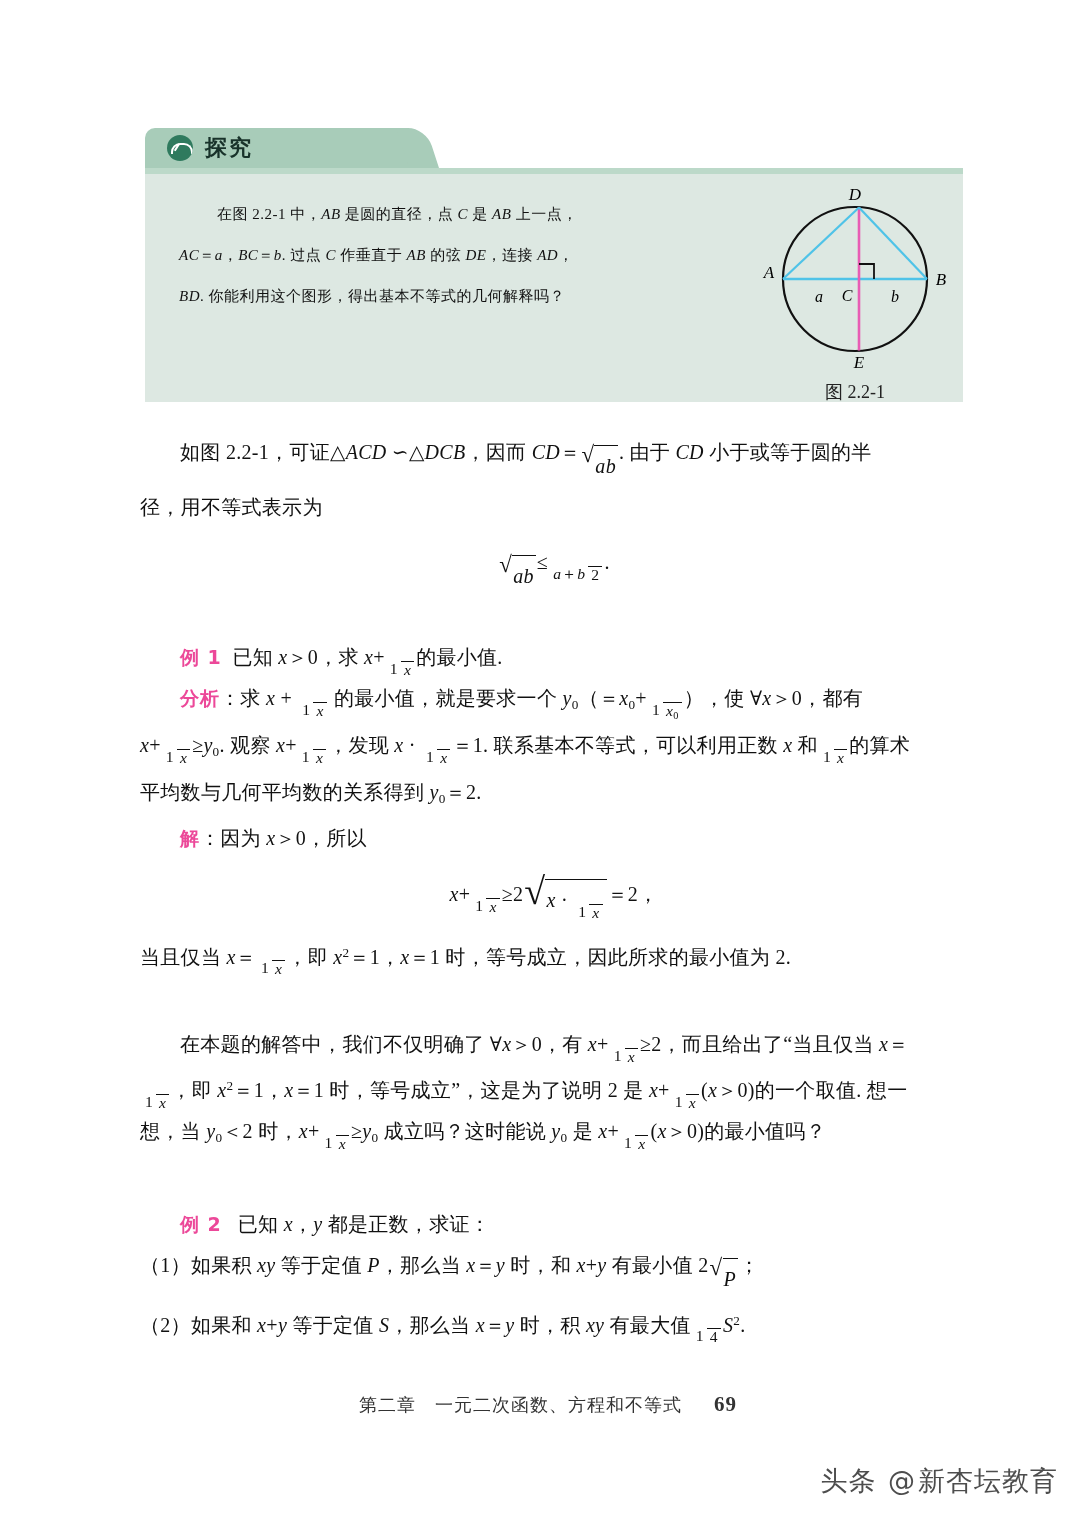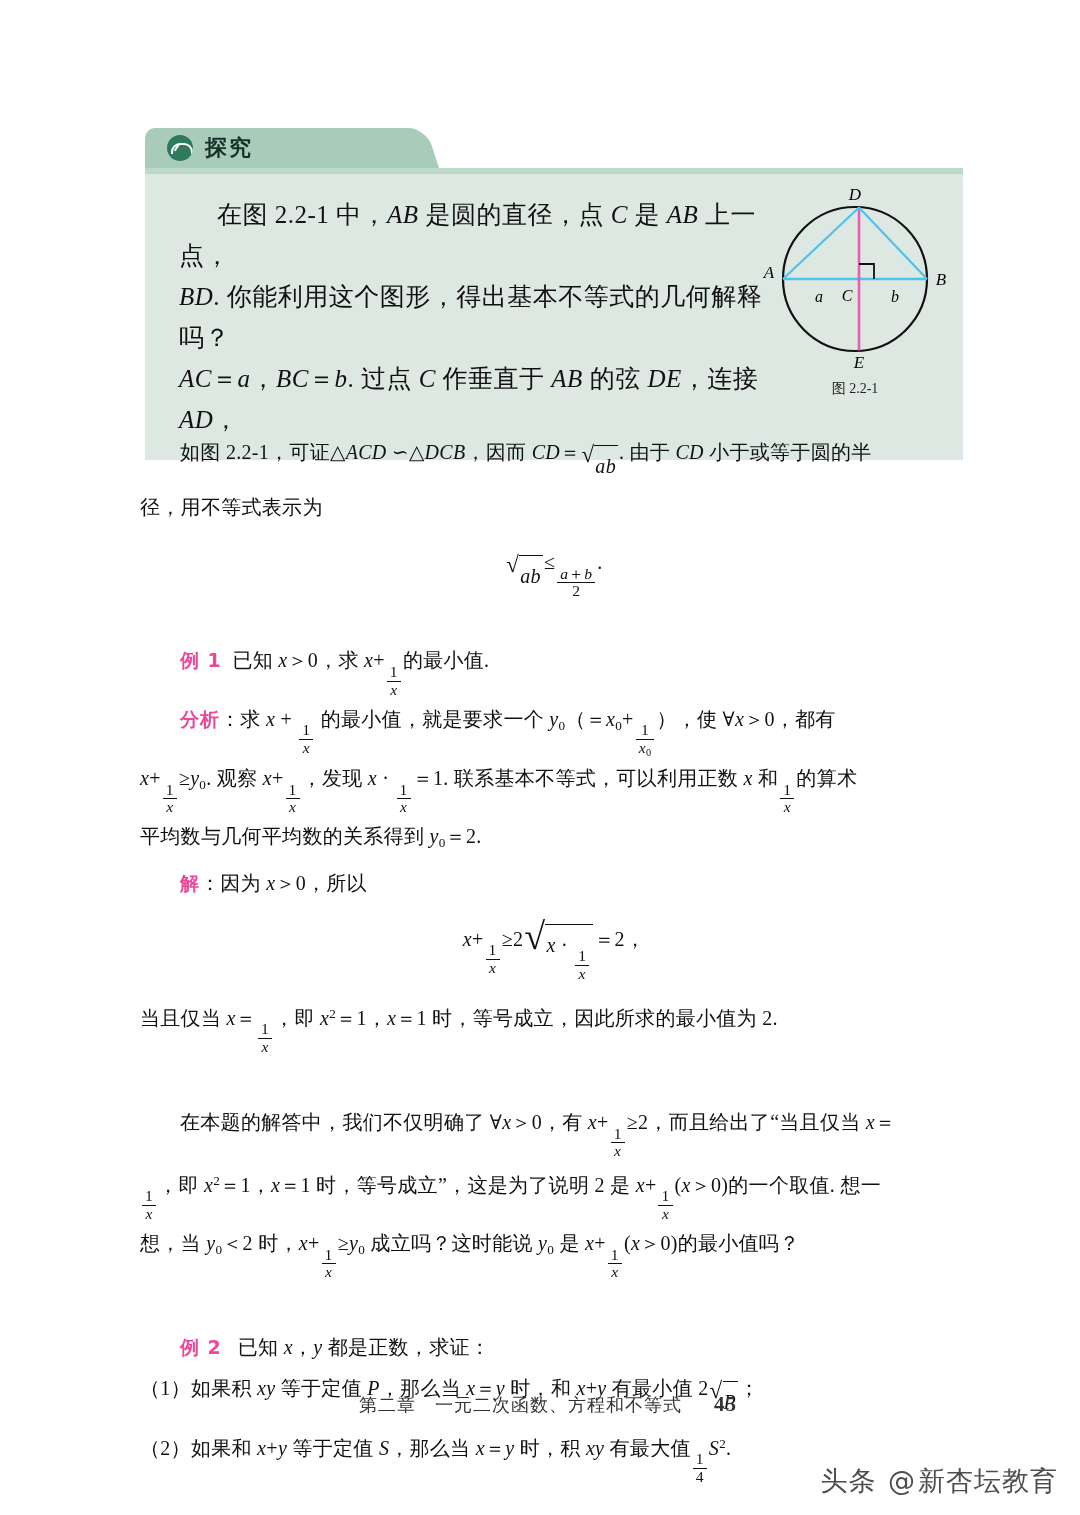--- a/index.html
+++ b/index.html
@@ -56,29 +56,29 @@
     min-height:234px;
     position:relative;
     padding:26px 28px 20px 34px;
     box-sizing:border-box;
   }
   .inquiry-body:before{
     content:"";position:absolute;left:0;top:0;right:0;height:6px;
     background:#bcd9c9;
   }
   .inq-text{
-    width:620px;font-size:25px;line-height:41px;
+    width:620px;font-size:15px;line-height:41px;
     letter-spacing:.5px;
   }
   .inq-text .indent{display:inline-block;width:38px;}
 
   
   .figure{position:absolute;right:8px;top:16px;width:200px;}
   .fig-caption{
-    text-align:center;font-size:14px;margin-top:2px;color:#222;
+    text-align:center;font-size:18px;margin-top:2px;color:#222;
   }
 
   
   .body{
     position:absolute;left:140px;top:432px;width:828px;
     font-size:20px;line-height:41px;letter-spacing:.3px;
   }
   p{margin:0;}
   .indent{display:inline-block;width:40px;}
   .centered{text-align:center;margin:14px 0 10px;}
@@ -88,21 +88,21 @@
   .lbl{
     color:#ec4899;font-weight:700;
     font-family:"DejaVu Sans","Liberation Sans",sans-serif;
     font-size:19px;letter-spacing:1px;
   }
   .ex-line{margin-left:40px;}
 
   
   .m{font-style:italic;font-family:"Liberation Serif","DejaVu Serif",serif;}
   .frac{
-    display:inline-flex;flex-direction:column;
+    display:inline-flex;flex-direction:row;
     vertical-align:-0.48em;text-align:center;
     margin:0 2px;line-height:1.08;
   }
   .frac .num{font-size:0.78em;padding:0 3px;}
   .frac .den{font-size:0.78em;border-top:1.2px solid #111;padding:0 3px;}
   .sq{display:inline-flex;align-items:stretch;vertical-align:-0.15em;margin:0 1px;}
   .sq .rad{font-size:1.15em;line-height:1;}
   .sq .bar{border-top:1.2px solid #111;padding:0 2px 0 1px;margin-top:2px;}
   sub{font-size:.66em;vertical-align:-.28em;}
   sup{font-size:.66em;vertical-align:.5em;}
@@ -137,24 +137,24 @@
       <span class="tab-label">探究</span>
     </div>
 
     <div class="inquiry-body">
 
       <div class="inq-text">
         <p>
           <span class="indent"></span>在图 2.2-1 中，<span class="m">AB</span> 是圆的直径，点 <span class="m">C</span> 是 <span class="m">AB</span> 上一点，
         </p>
         <p>
-          <span class="m">BD</span>. 你能利用这个图形，得出基本不等式的几何解释吗？
+          <span class="m">AC</span>＝<span class="m">a</span>，<span class="m">BC</span>＝<span class="m">b</span>. 过点 <span class="m">C</span> 作垂直于 <span class="m">AB</span> 的弦 <span class="m">DE</span>，连接 <span class="m">AD</span>，
         </p>
         <p>
-          <span class="m">AC</span>＝<span class="m">a</span>，<span class="m">BC</span>＝<span class="m">b</span>. 过点 <span class="m">C</span> 作垂直于 <span class="m">AB</span> 的弦 <span class="m">DE</span>，连接 <span class="m">AD</span>，
+          <span class="m">BD</span>. 你能利用这个图形，得出基本不等式的几何解释吗？
         </p>
       </div>
 
       <div class="figure">
         <svg width="200" height="190" viewBox="0 0 200 190">
 
           <circle cx="100" cy="95" r="72" fill="none" stroke="#111" stroke-width="2.2"></circle>
 
           <line x1="28" y1="95" x2="172" y2="95" stroke="#4fc3e8" stroke-width="2.6"></line>
 
@@ -308,21 +308,21 @@
     <p>
       （2）如果和 <span class="m">x</span>+<span class="m">y</span> 等于定值 <span class="m">S</span>，那么当 <span class="m">x</span>＝<span class="m">y</span> 时，积 <span class="m">xy</span> 有最大值<span class="frac">
           <span class="num">1</span>
           <span class="den">4</span>
         </span><span class="m">S</span><sup>2</sup>.
     </p>
 
   </div>
 
   <div class="footer">
-    <span class="ch">第二章　一元二次函数、方程和不等式</span><span class="pg">45</span>
+    <span class="ch">第二章　一元二次函数、方程和不等式</span><span class="pg">69</span>
   </div>
 
   <div class="watermark">
     <span>头条</span>
     <span class="at">@</span><span>新杏坛教育</span>
   </div>
 
 </div>
 
 </body></html>

